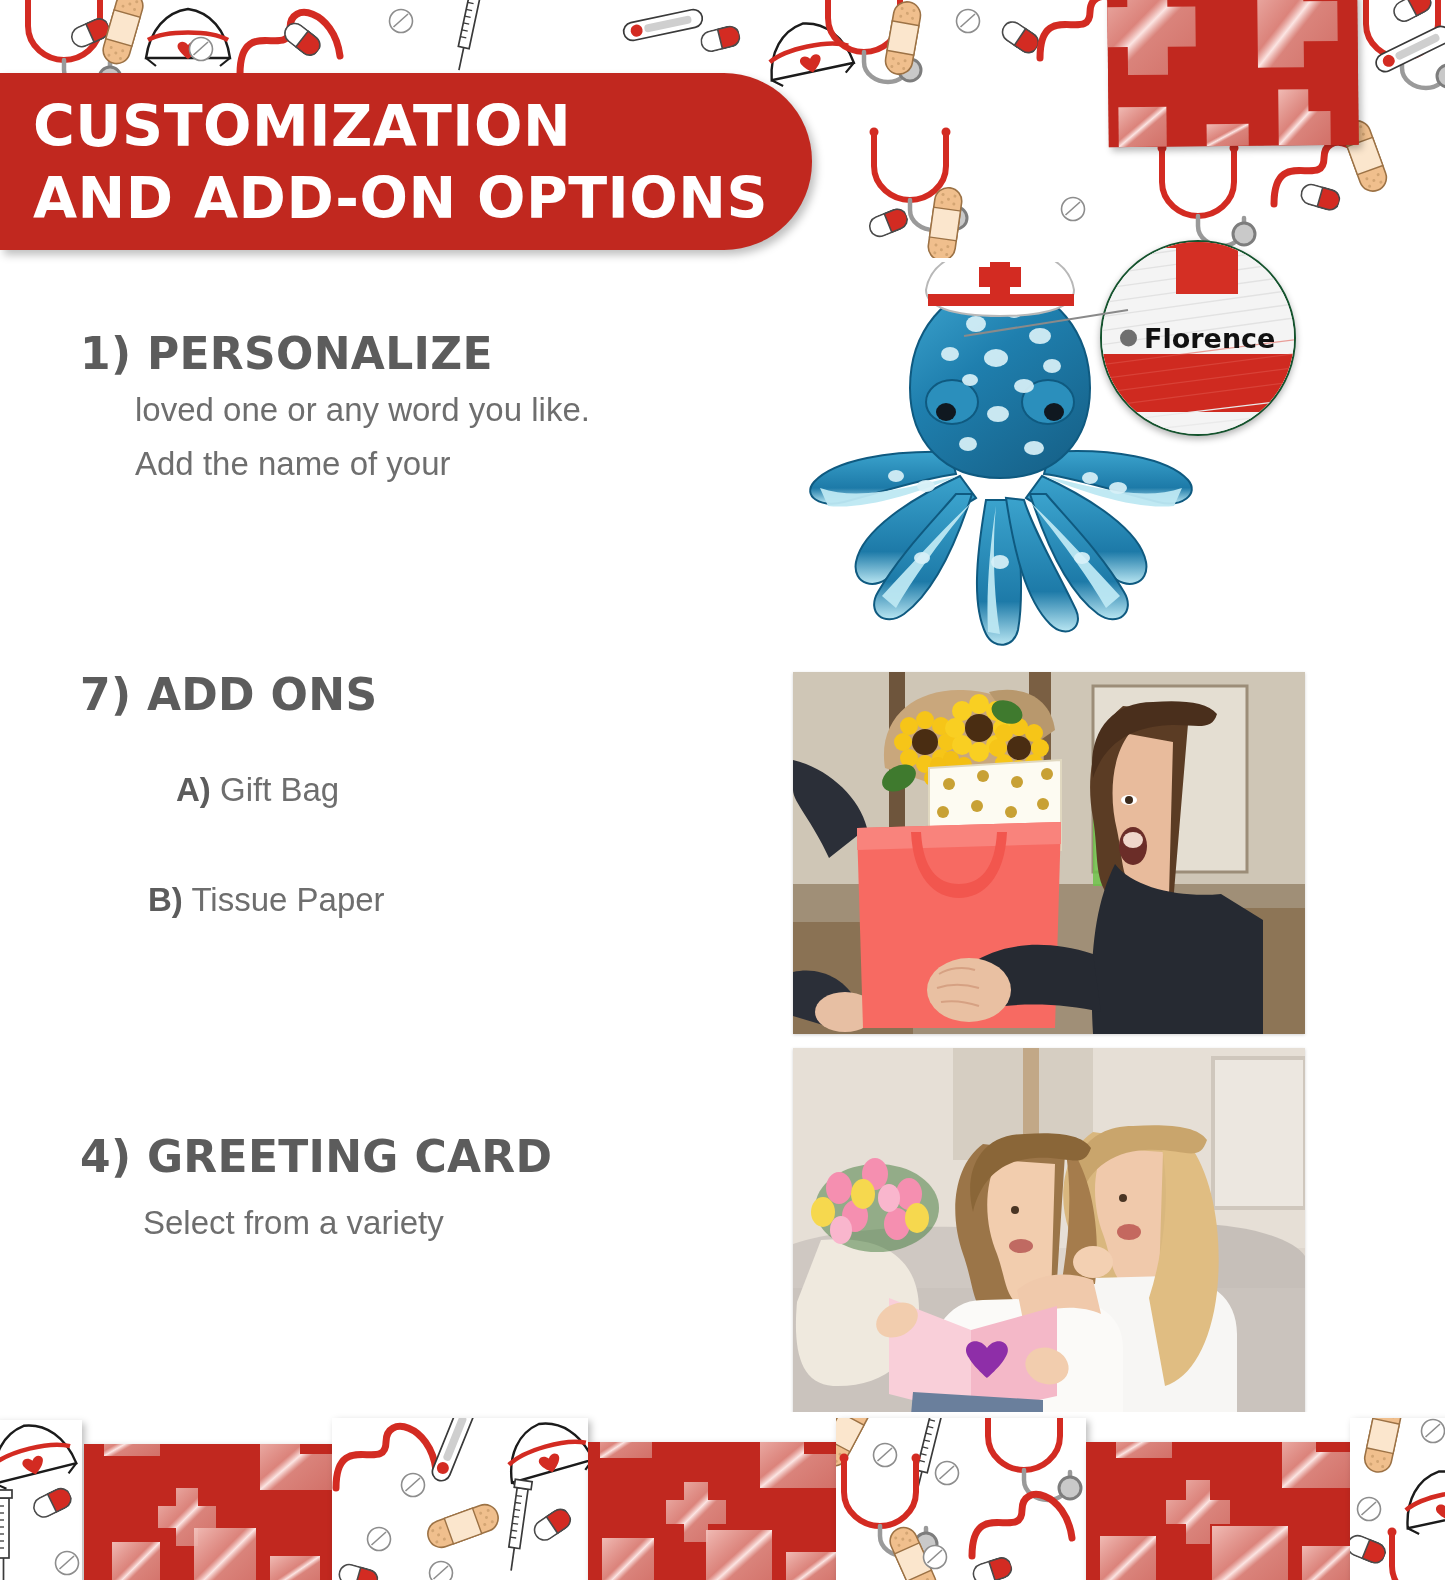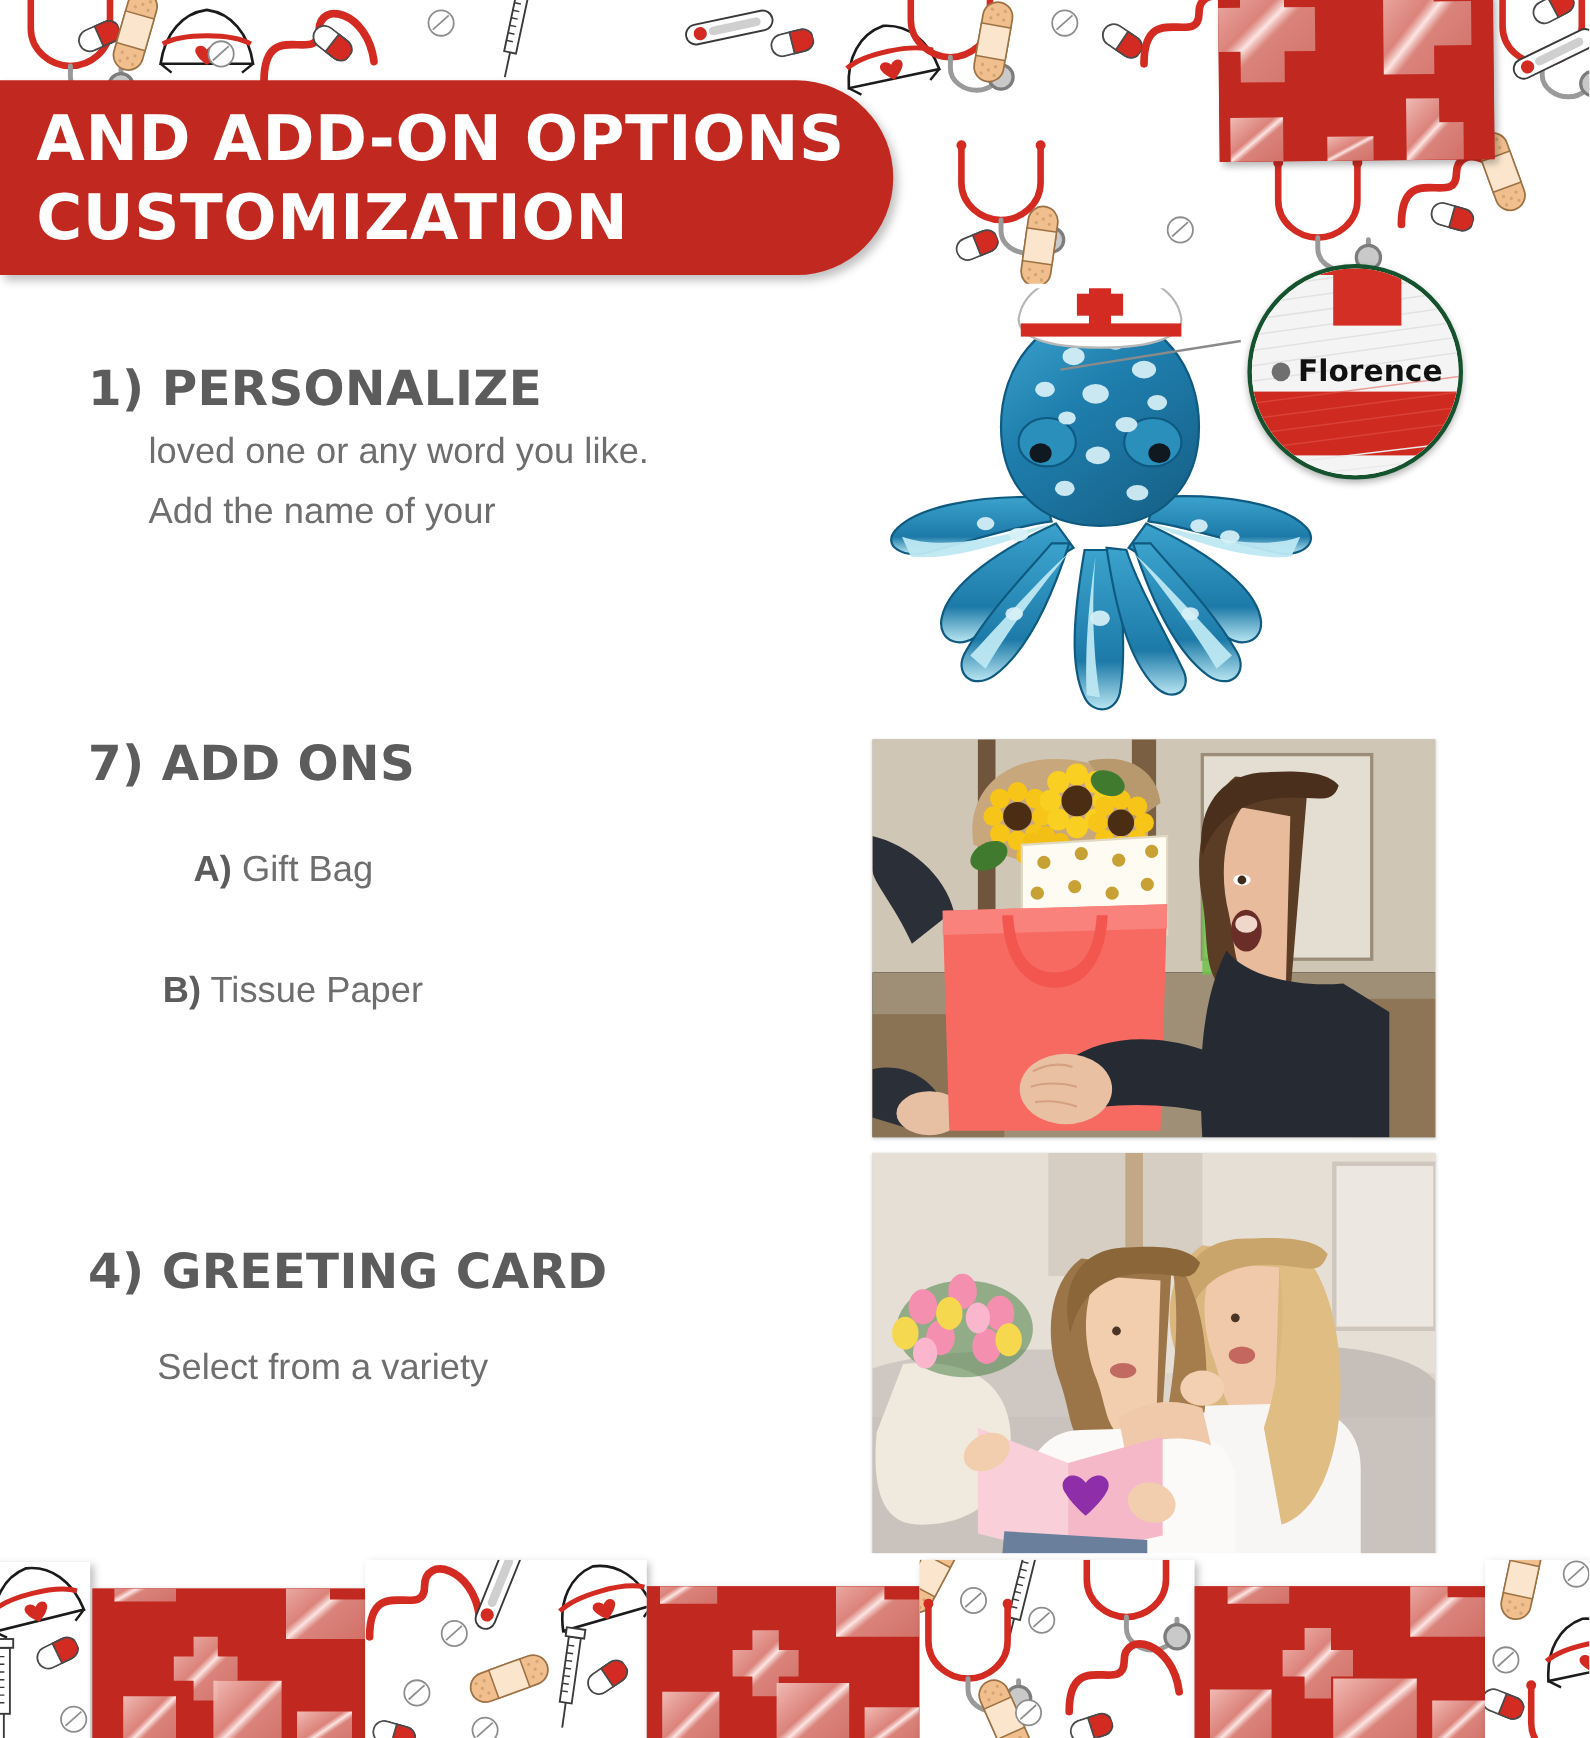--- a/index.html
+++ b/index.html
@@ -65,29 +65,29 @@
   .sec-body b { color:#5c5c5c; font-weight:bold; }
   .addon-item { position:absolute; color:#6e6e6e; font-size:33px; white-space:nowrap; }
   .addon-item .ltr { font-weight:bold; color:#5c5c5c; }
 
   #h1 { left:80px;  top:328px; }
   #p1 { left:135px; top:383px; }
   #h2 { left:80px;  top:669px; }
   #a1 { left:148px; top:771px;margin-left:28px; }
   #a2 { left:148px; top:881px; }
   #h3 { left:80px;  top:1131px; }
-  #p3 { left:143px; top:1196px;margin-top:20px; }
+  #p3 { left:143px; top:1196px; }
 
   
   #octopus-block { position:absolute; left:790px; top:232px; width:560px; height:420px; }
   #octopus-art   { position:absolute; left:10px;  top:30px;  width:400px; height:390px; }
   #magnifier {
-    position:absolute; left:344px; top:8px; width:196px; height:196px;
+    position:absolute; left:310px; top:8px; width:196px; height:196px;
     border-radius:50%; overflow:hidden;
-    border:4px solid #14532d;
+    border:2px solid #14532d;
     box-shadow:0 3px 7px rgba(0,0,0,.3);
     background:#f2f2f2;
   }
   #mag-name {
     position:absolute; left:42px; top:50%; transform:translateY(-50%);
     font-family:"DejaVu Sans", sans-serif;
     font-weight:bold; font-size:27px; color:#111; z-index:4; white-space:nowrap;
   }
   .mag-dot {
     position:absolute; width:17px; height:17px; border-radius:50%;
@@ -253,22 +253,22 @@
         <path d="M150 -26 h46 v34 h34 v40 h-34 v26 h-46 z"></path>
         <path d="M170 96 h30 v22 h22 v34 h-52 z"></path>
         <path d="M10 112 h48 v40 h-48 z"></path>
         <path d="M98 130 h42 v22 h-42 z"></path>
       </g>
     </svg>
   </div>
 </div>
 
 <div id="title-banner">
+  <div class="tline">CUSTOMIZATION</div>
   <div class="tline">AND ADD-ON OPTIONS</div>
-  <div class="tline">CUSTOMIZATION</div>
 </div>
 
 <div class="sec-head" id="h1">1) PERSONALIZE</div>
 <div class="sec-body" id="p1">
   <div>loved one or any word you like.</div>
   <div>Add the name of your</div>
 </div>
 
 <div class="sec-head" id="h2">7) ADD ONS</div>
 <div class="addon-item" id="a1">

